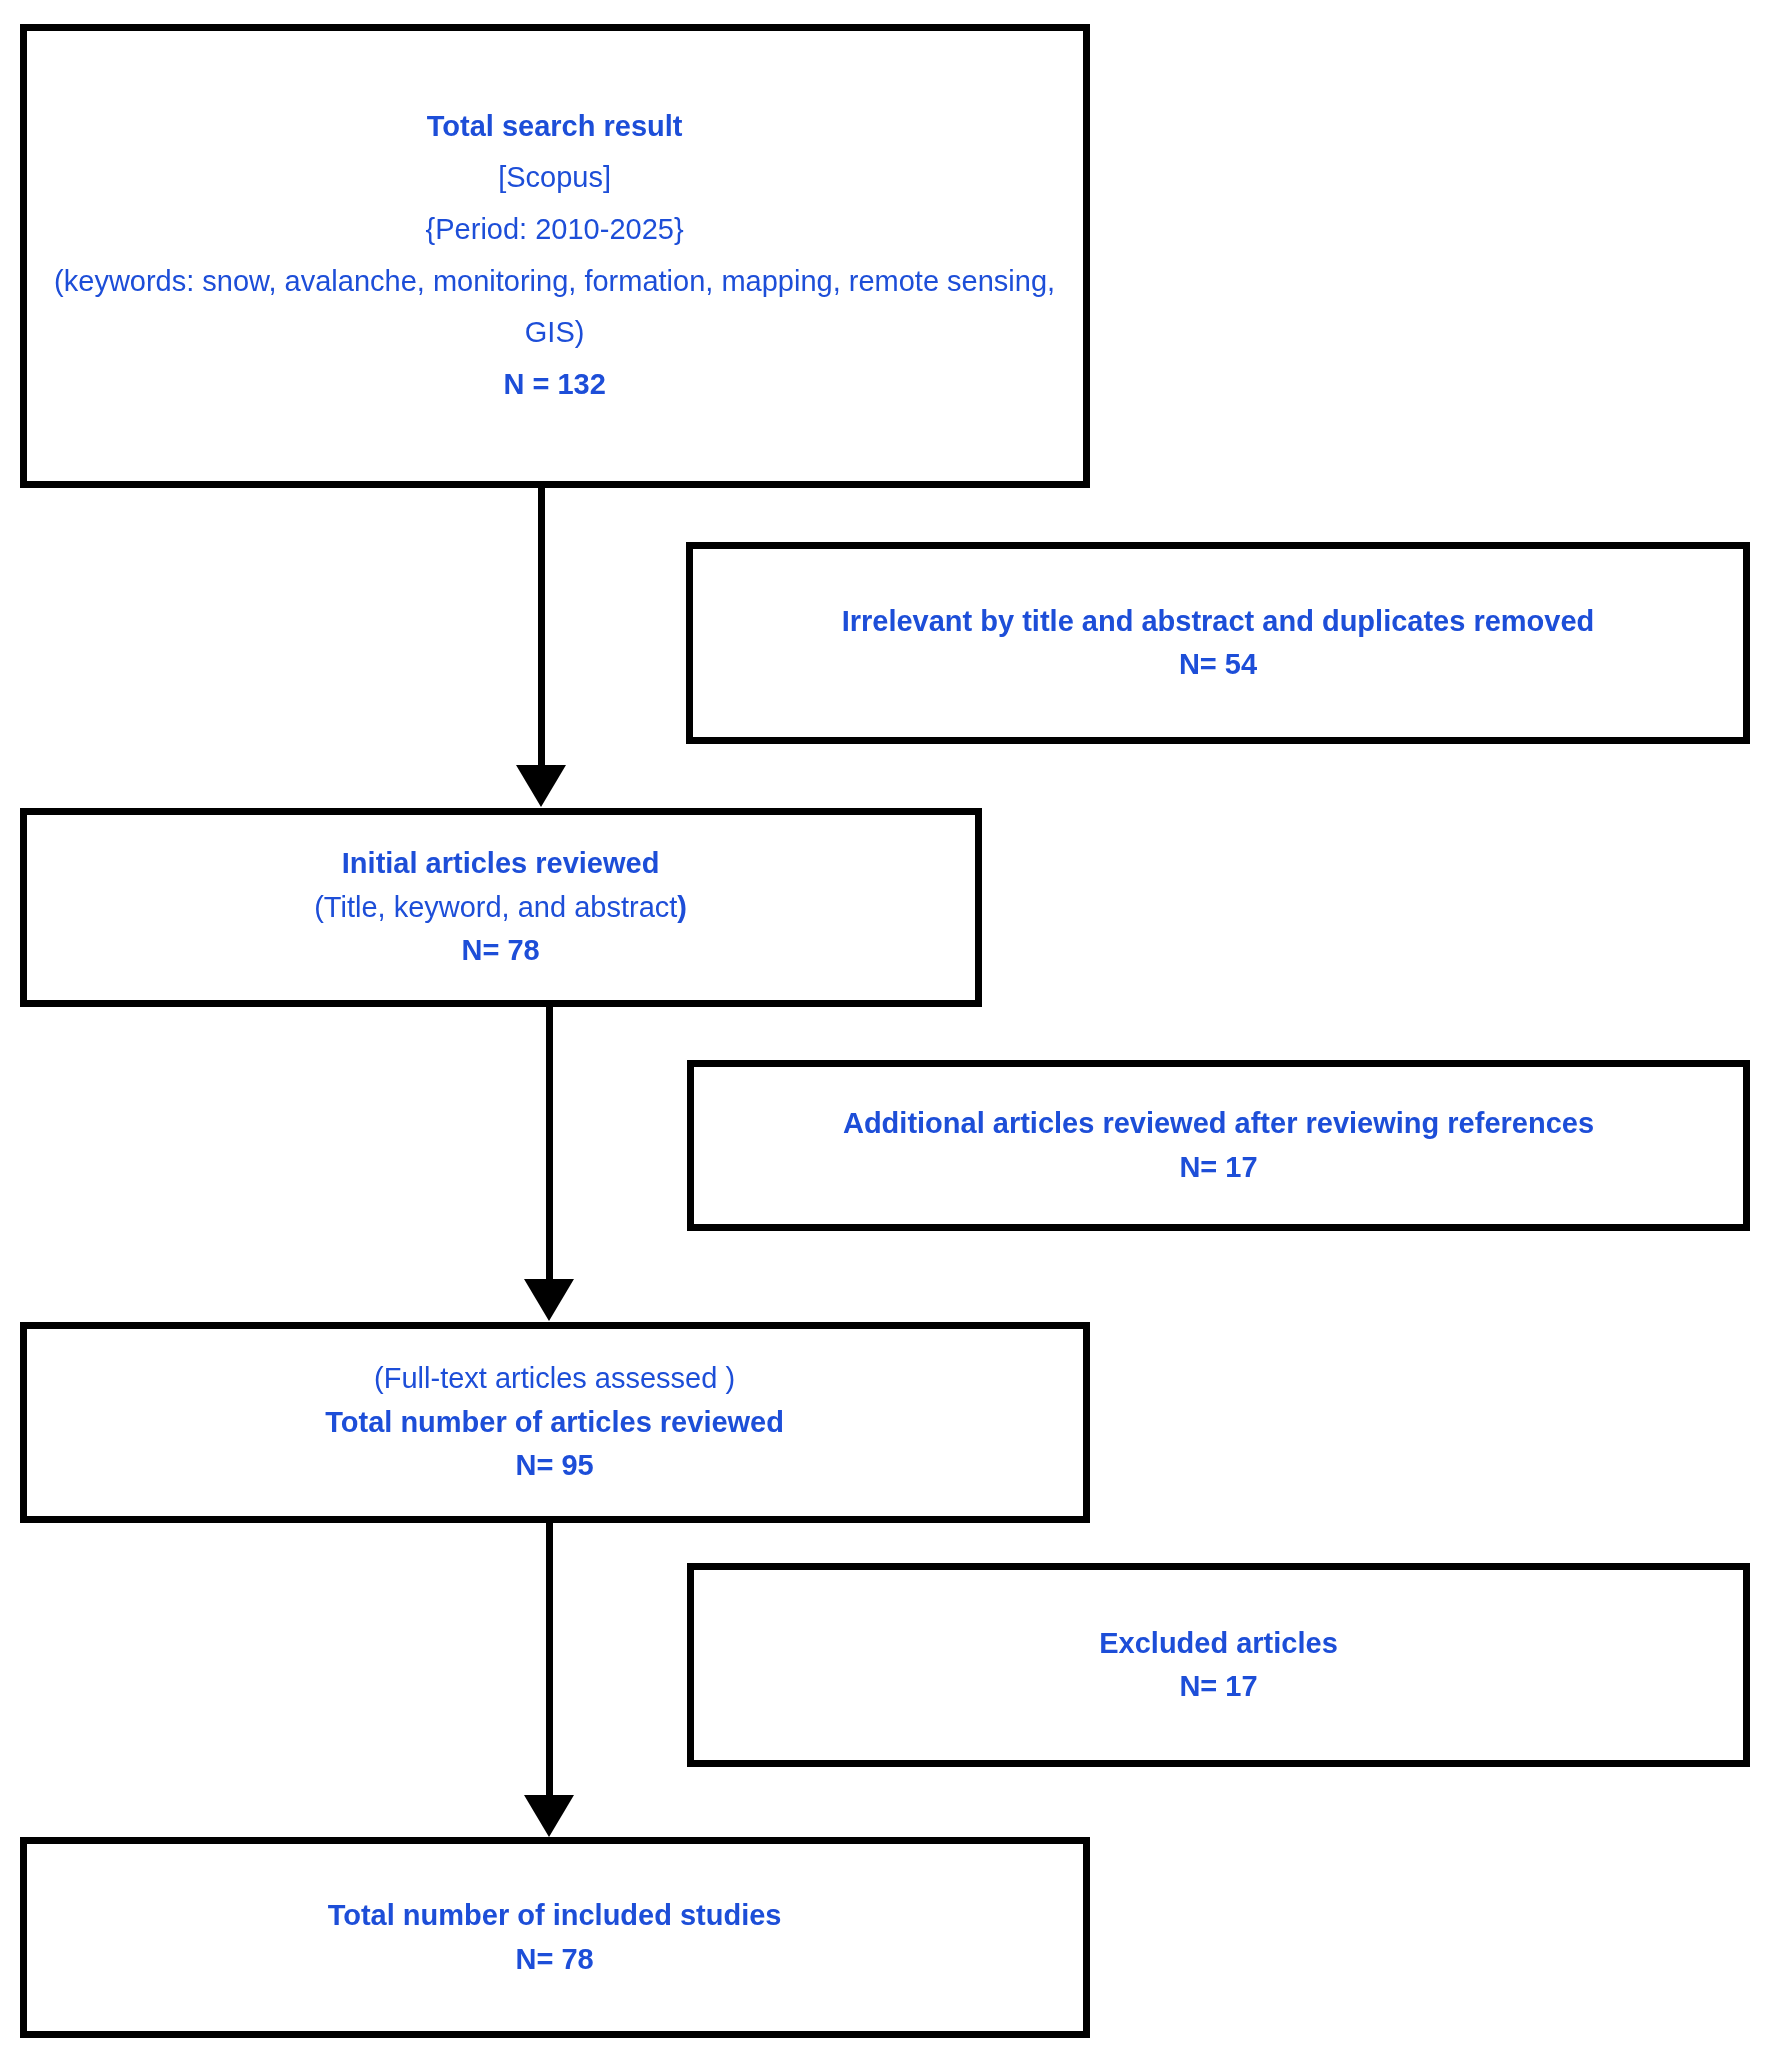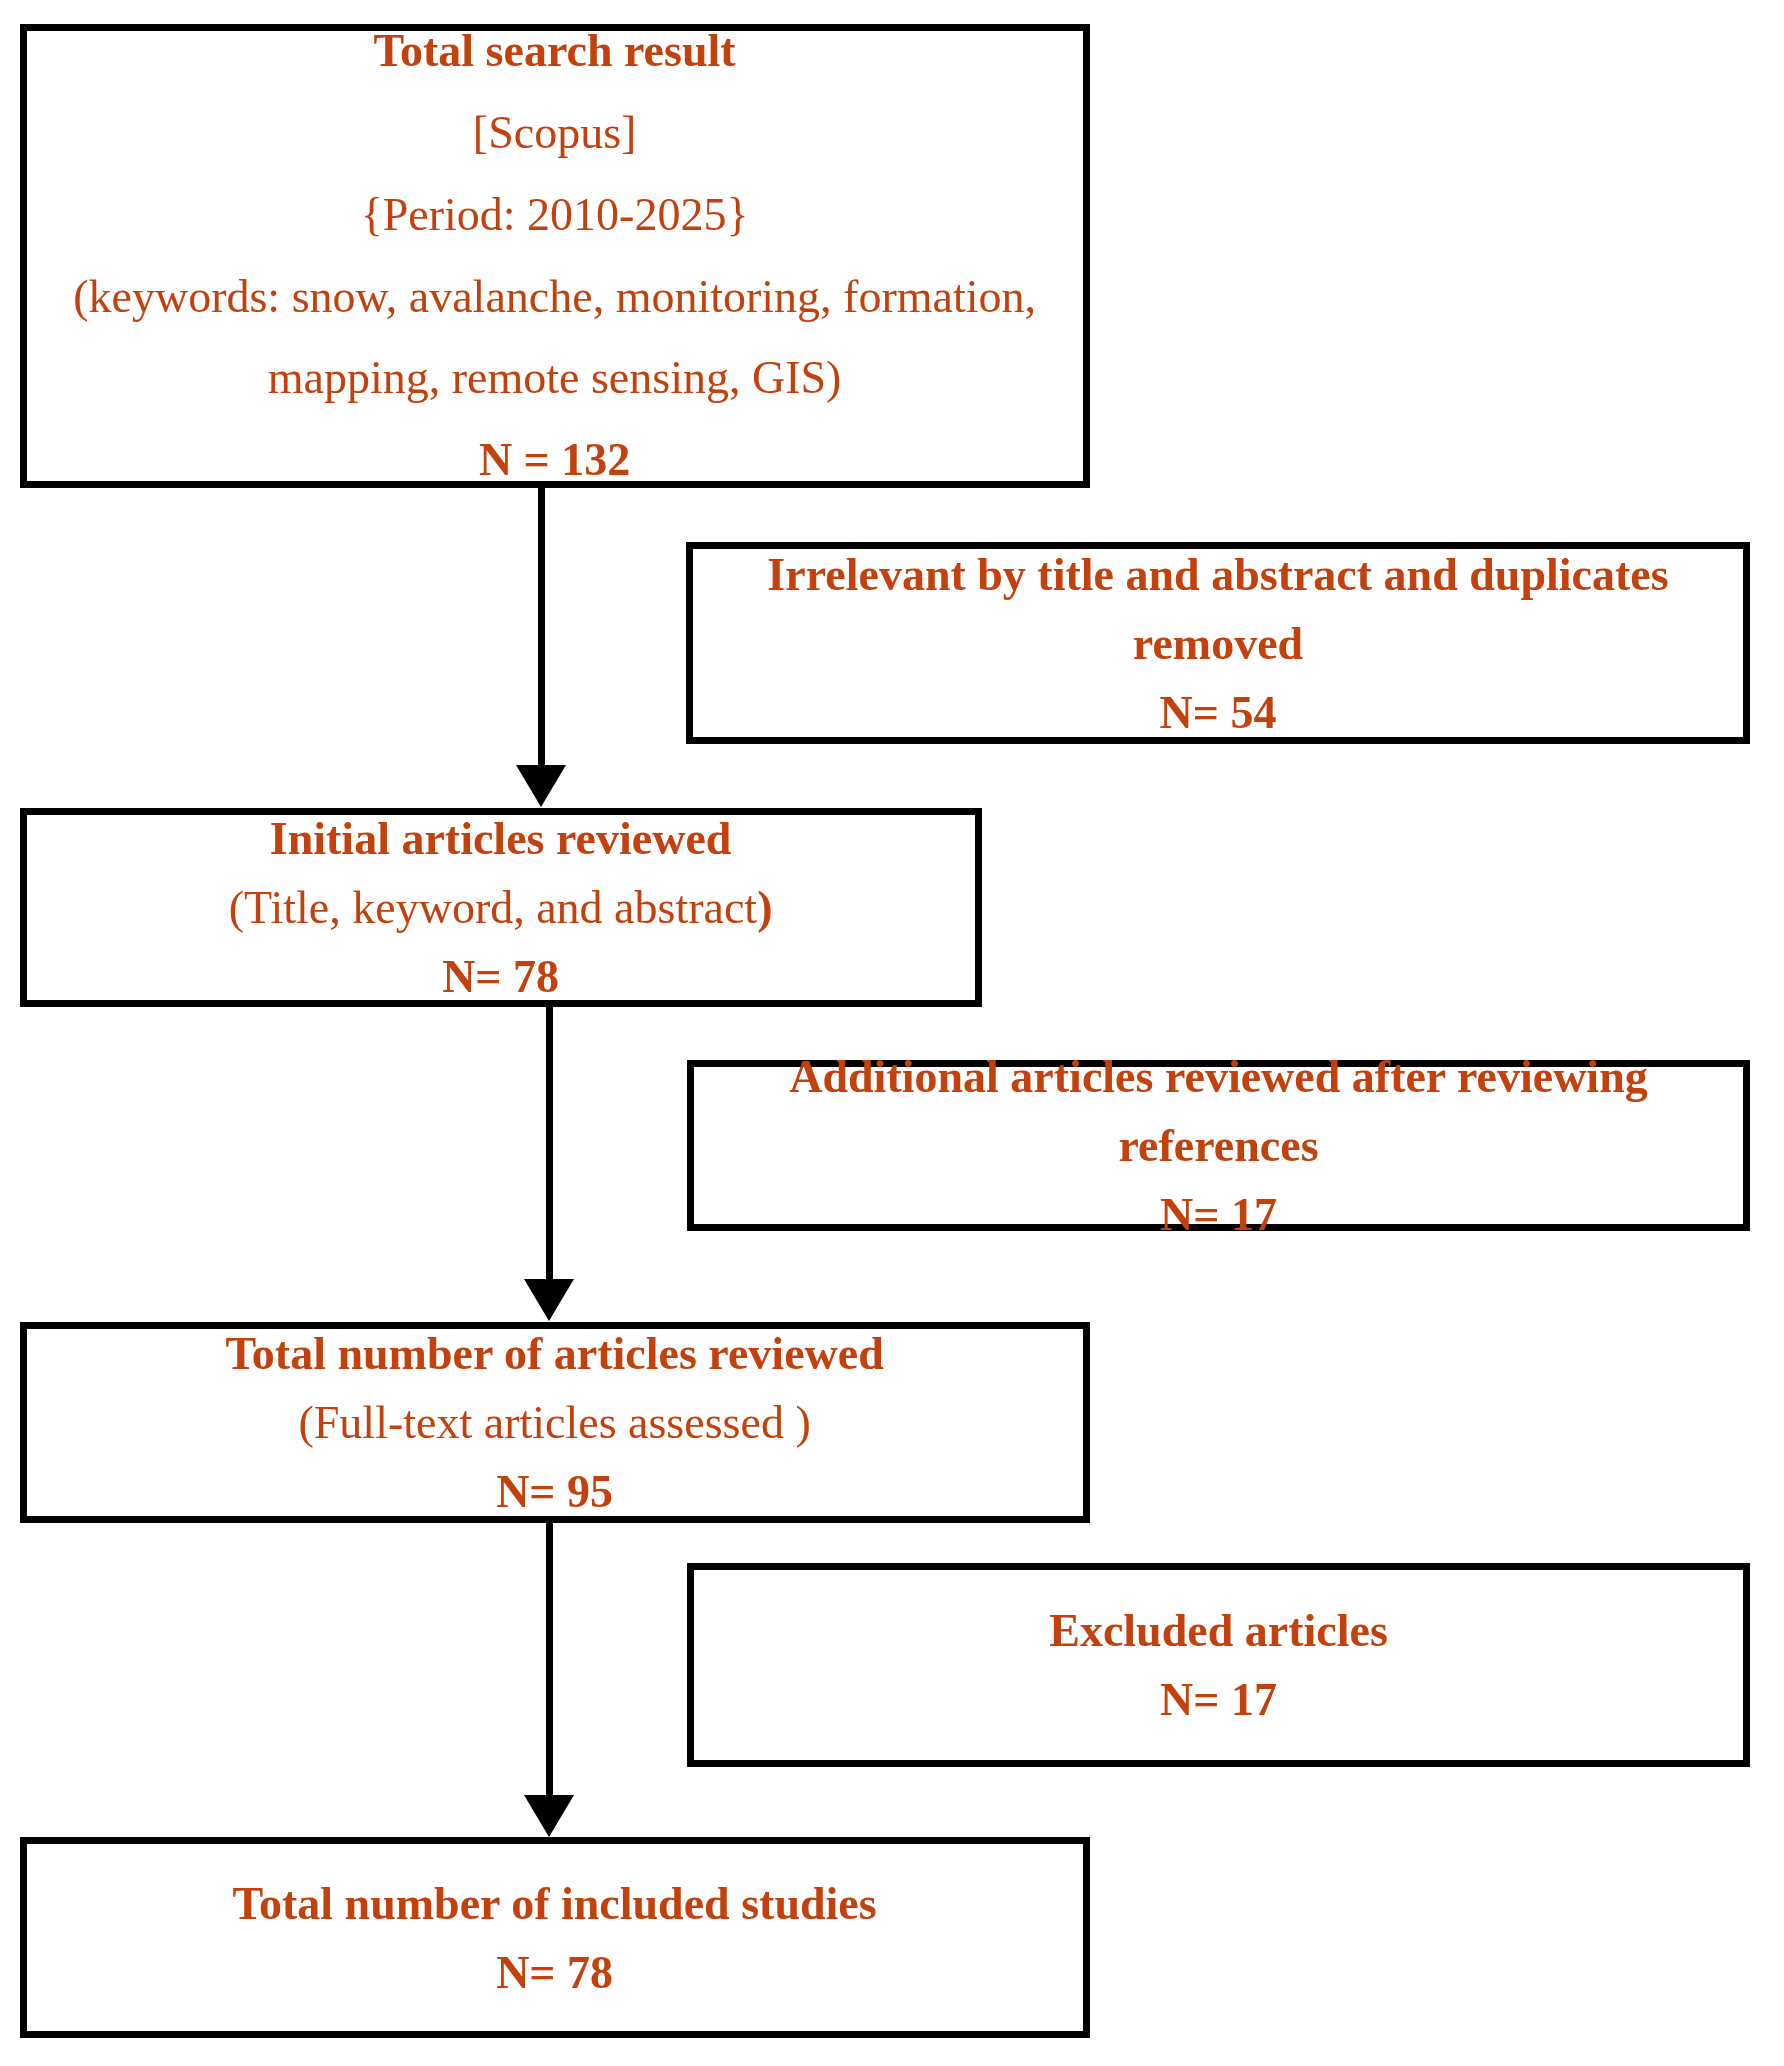--- a/index.html
+++ b/index.html
@@ -21,24 +21,23 @@
     border: 7px solid #000000;
     background: #ffffff;
     display: flex;
     flex-direction: column;
     justify-content: center;
     align-items: center;
     text-align: center;
     padding: 4.7px 22px;
   }
   .line {
-    font-size: 46px;
+    font-size: 29px;
     line-height: 1.5;
-    color: #c2410c;
-    font-family: Liberation Serif, serif;
+    color: #1d4ed8;
   }
   .bold { font-weight: 700; }
 
   
   #box-total-search    { left: 19.6px;  top: 23.5px;   width: 1070px; height: 464px; }
   #box-total-search .line { line-height: 1.78; }
   #box-total-search .keywords { max-width: 1015px; text-align: center; }
 
   #box-irrelevant      { left: 686px; top: 542px;  width: 1064px; height: 202px; align-items: center; }
   #box-irrelevant .title { max-width: 909px; }
@@ -117,22 +116,22 @@
     <div class="shaft"></div>
     <div class="head"></div>
   </div>
 
   <div class="box" id="box-additional">
     <div class="line bold title">Additional articles reviewed after reviewing references</div>
     <div class="line bold">N= 17</div>
   </div>
 
   <div class="box" id="box-total-reviewed">
+    <div class="line">(Full-text articles assessed )</div>
     <div class="line bold">Total number of articles reviewed</div>
-    <div class="line">(Full-text articles assessed )</div>
     <div class="line bold">N= 95</div>
   </div>
 
   <div class="arrow" id="arrow-3">
     <div class="shaft"></div>
     <div class="head"></div>
   </div>
 
   <div class="box" id="box-excluded">
     <div class="line bold">Excluded articles</div>

